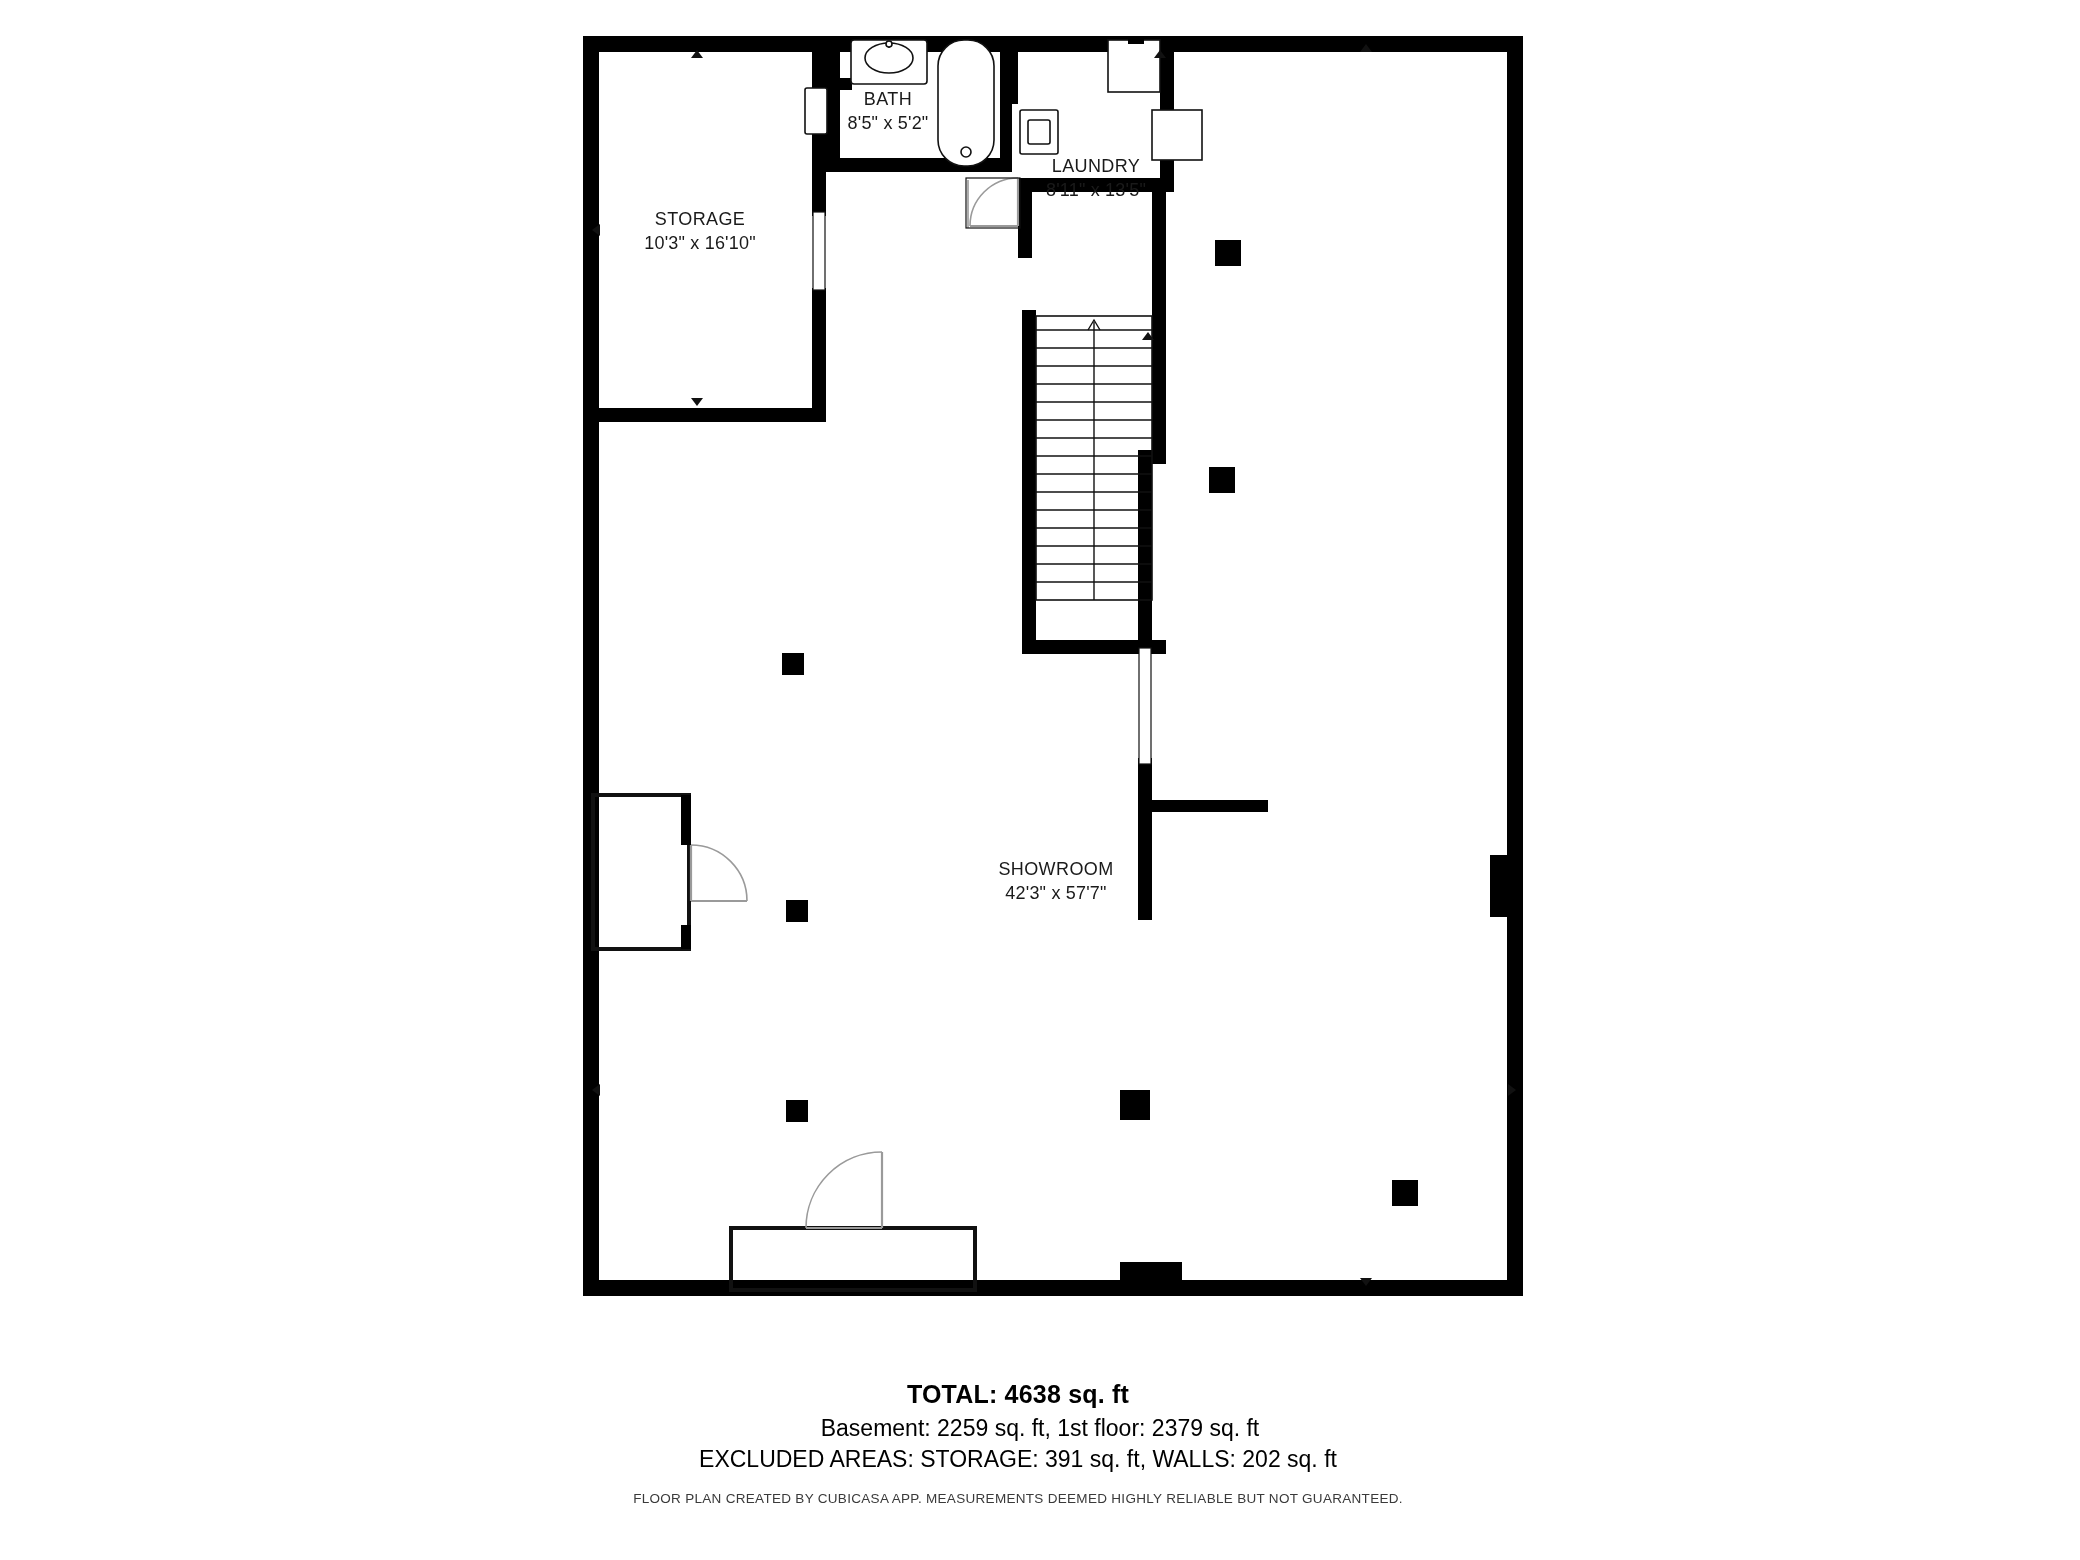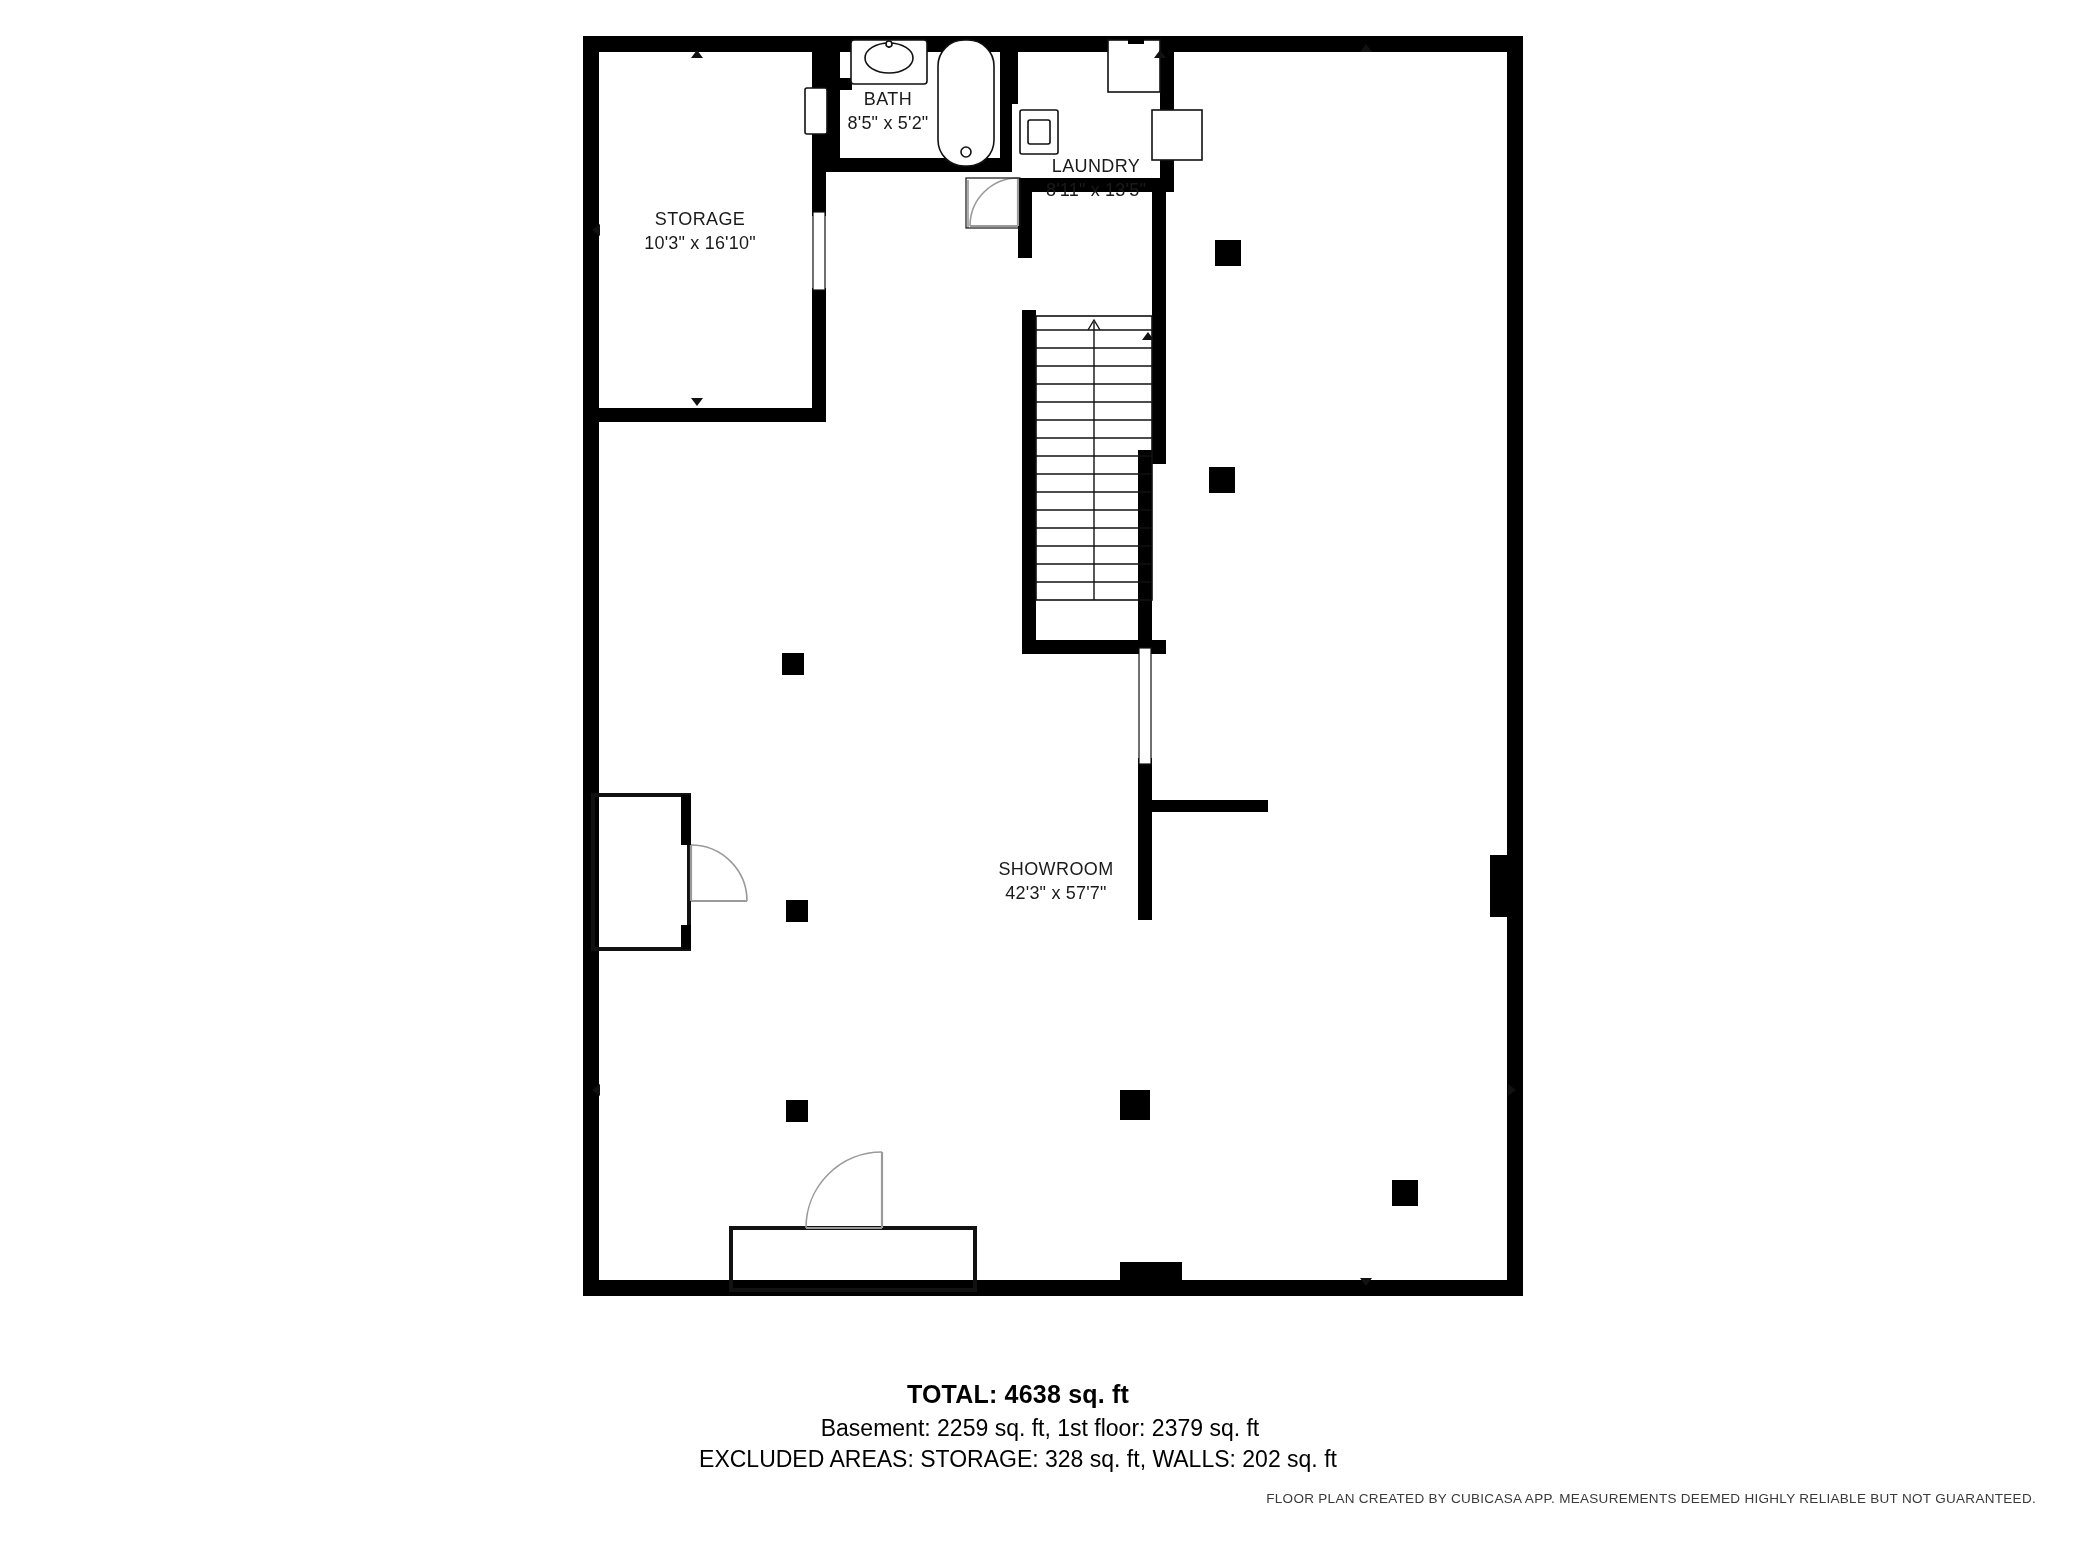--- a/index.html
+++ b/index.html
@@ -99,21 +99,20 @@
   #footer .excluded {
     font-size: 23px;
     margin: 0 0 18px 0;
     color: #000;
   }
   #footer .credit {
     font-size: 13.5px;
     color: #3a3a3a;
     letter-spacing: 0.3px;
     margin: 0;
-    text-align: right;
   }
 </style>
 </head>
 <body>
 
 <div id="plan-wrap">
 
   <svg id="floorplan" viewBox="0 0 2080 1330" xmlns="http://www.w3.org/2000/svg">
 
     <g>
@@ -268,17 +267,17 @@
       <text class="room-dim" x="1096" y="196">8'11" x 13'5"</text>
 
       <text class="room-label" x="1056" y="875">SHOWROOM</text>
       <text class="room-dim" x="1056" y="899">42'3" x 57'7"</text>
     </g>
   </svg>
 
   <div id="footer">
     <p class="total">TOTAL: 4638 sq. ft</p>
     <p class="breakdown">Basement: 2259 sq. ft, 1st floor: 2379 sq. ft</p>
-    <p class="excluded">EXCLUDED AREAS: STORAGE: 328 sq. ft, WALLS: 202 sq. ft</p>
+    <p class="excluded">EXCLUDED AREAS: STORAGE: 391 sq. ft, WALLS: 202 sq. ft</p>
     <p class="credit">FLOOR PLAN CREATED BY CUBICASA APP. MEASUREMENTS DEEMED HIGHLY RELIABLE BUT NOT GUARANTEED.</p>
   </div>
 
 </div>
 
 </body></html>

